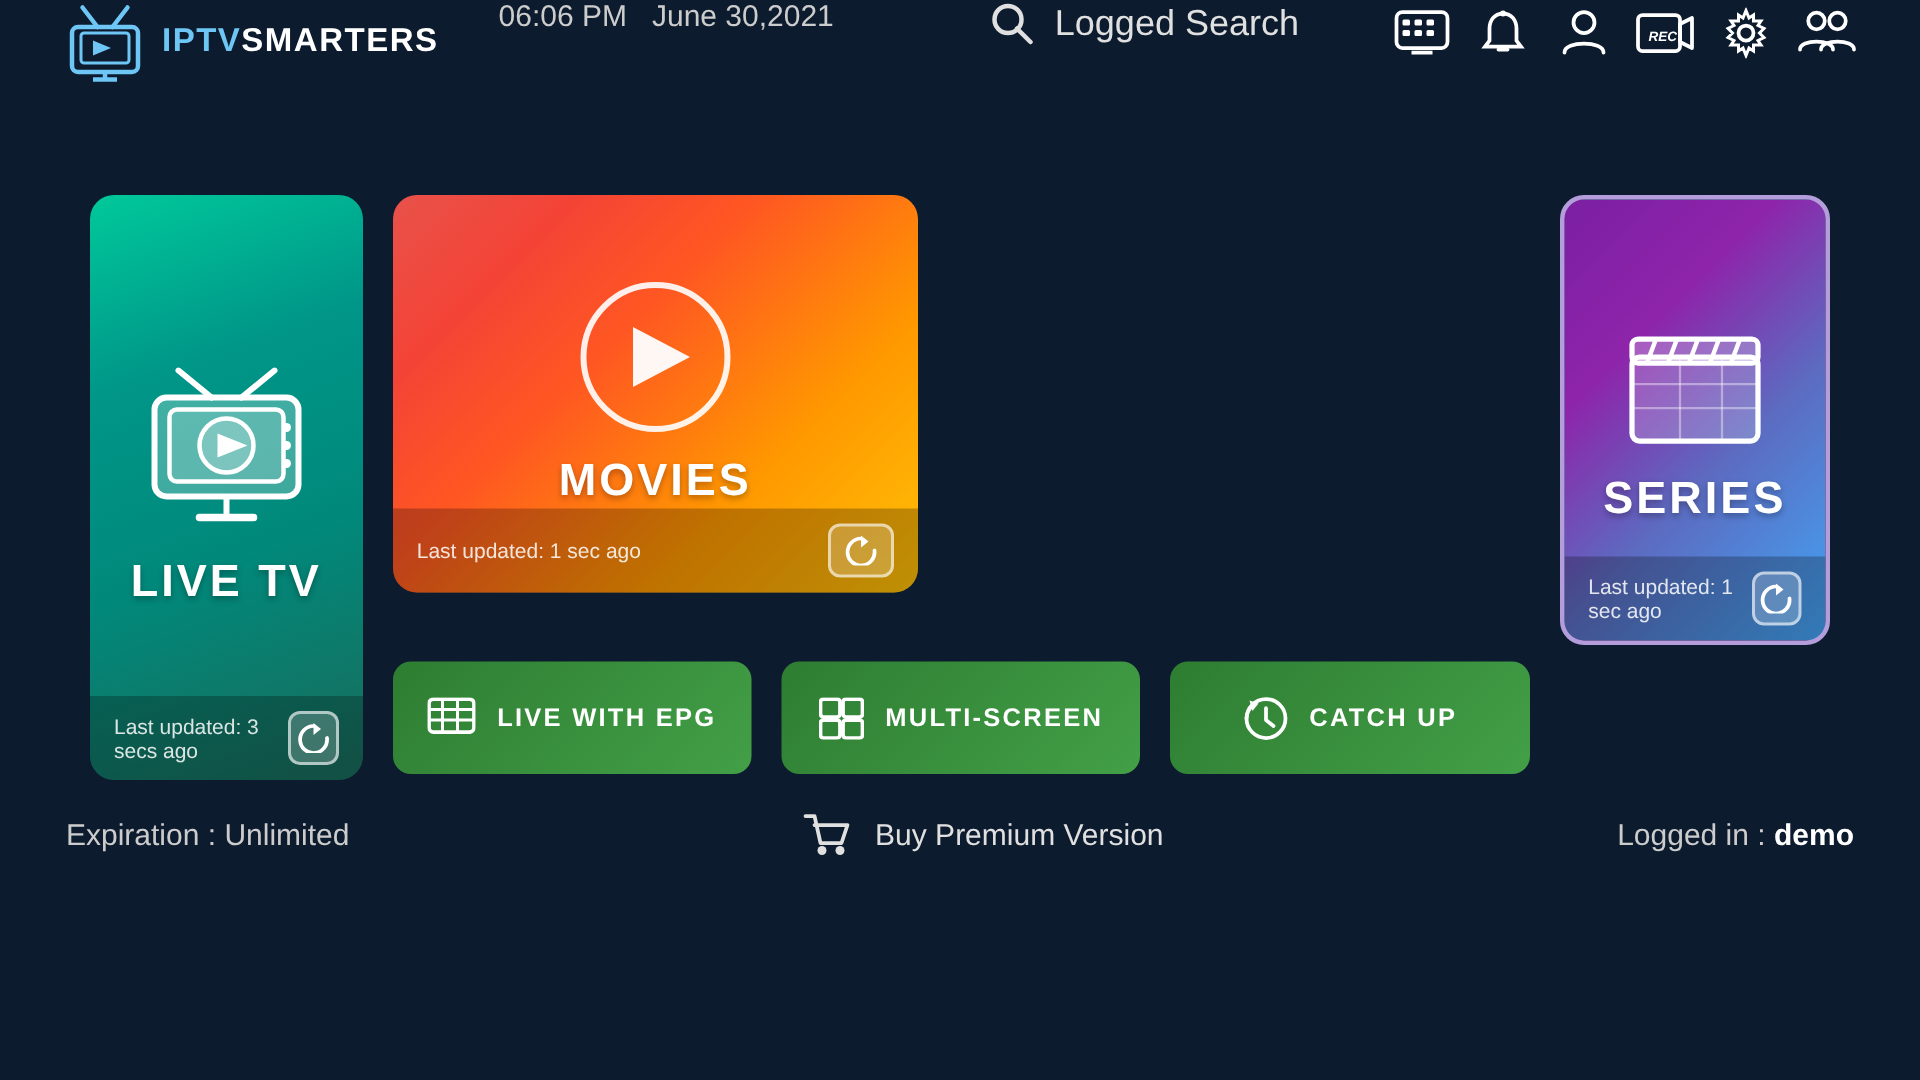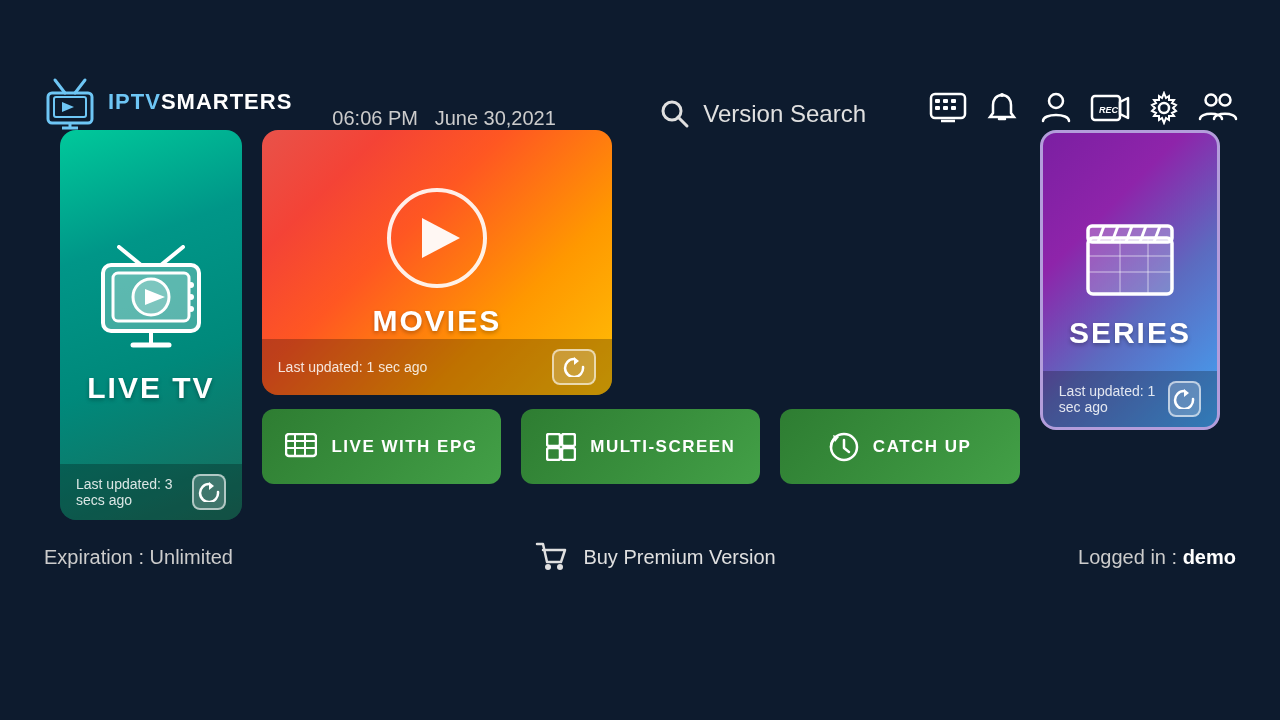--- a/index.html
+++ b/index.html
@@ -9,21 +9,21 @@
       background-color: #0d1b2e;
       font-family: 'Segoe UI', Arial, sans-serif;
       color: white;
       overflow: hidden;
       position: relative;
     }
 
     
     .header {
       display: flex;
-      align-items: flex-end;
+      align-items: flex-start;
       padding: 0 40px;
       height: 130px;
       gap: 30px;
     }
 
     .logo-container {
       display: flex;
       align-items: center;
       gap: 8px;
       min-width: 220px;
@@ -171,20 +171,21 @@
       border-radius: 12px;
       display: flex;
       align-items: center;
       justify-content: center;
       gap: 14px;
       cursor: pointer;
       font-size: 20px;
       font-weight: 700;
       letter-spacing: 1.5px;
       color: white;
+      margin-top: 32px;
     }
 
     .btn-live-epg {
       background: linear-gradient(135deg, #2e7d32, #388e3c, #43a047);
       max-width: 340px;
     }
 
     .btn-multi-screen {
       background: linear-gradient(135deg, #2e7d32, #388e3c, #43a047);
       max-width: 340px;
@@ -275,21 +276,21 @@
 
   <div class="datetime">
     <span>06:06 PM</span>&nbsp;&nbsp;&nbsp;<span>June 30,2021</span>
   </div>
 
   <div class="search-bar">
     <svg width="32" height="32" viewBox="0 0 32 32">
       <circle cx="13" cy="13" r="9" fill="none" stroke="#e0e0e0" stroke-width="3"></circle>
       <line x1="19" y1="19" x2="28" y2="28" stroke="#e0e0e0" stroke-width="3" stroke-linecap="round"></line>
     </svg>
-    <span class="search-text">Version Search</span>
+    <span class="search-text">Logged Search</span>
   </div>
 
   <div class="header-icons">
 
     <div class="header-icon">
       <svg width="38" height="32" viewBox="0 0 38 32">
         <rect x="2" y="2" width="34" height="24" rx="4" fill="none" stroke="white" stroke-width="2.5"></rect>
         <rect x="6" y="7" width="5" height="4" rx="1" fill="white"></rect>
         <rect x="14" y="7" width="5" height="4" rx="1" fill="white"></rect>
         <rect x="22" y="7" width="5" height="4" rx="1" fill="white"></rect>

